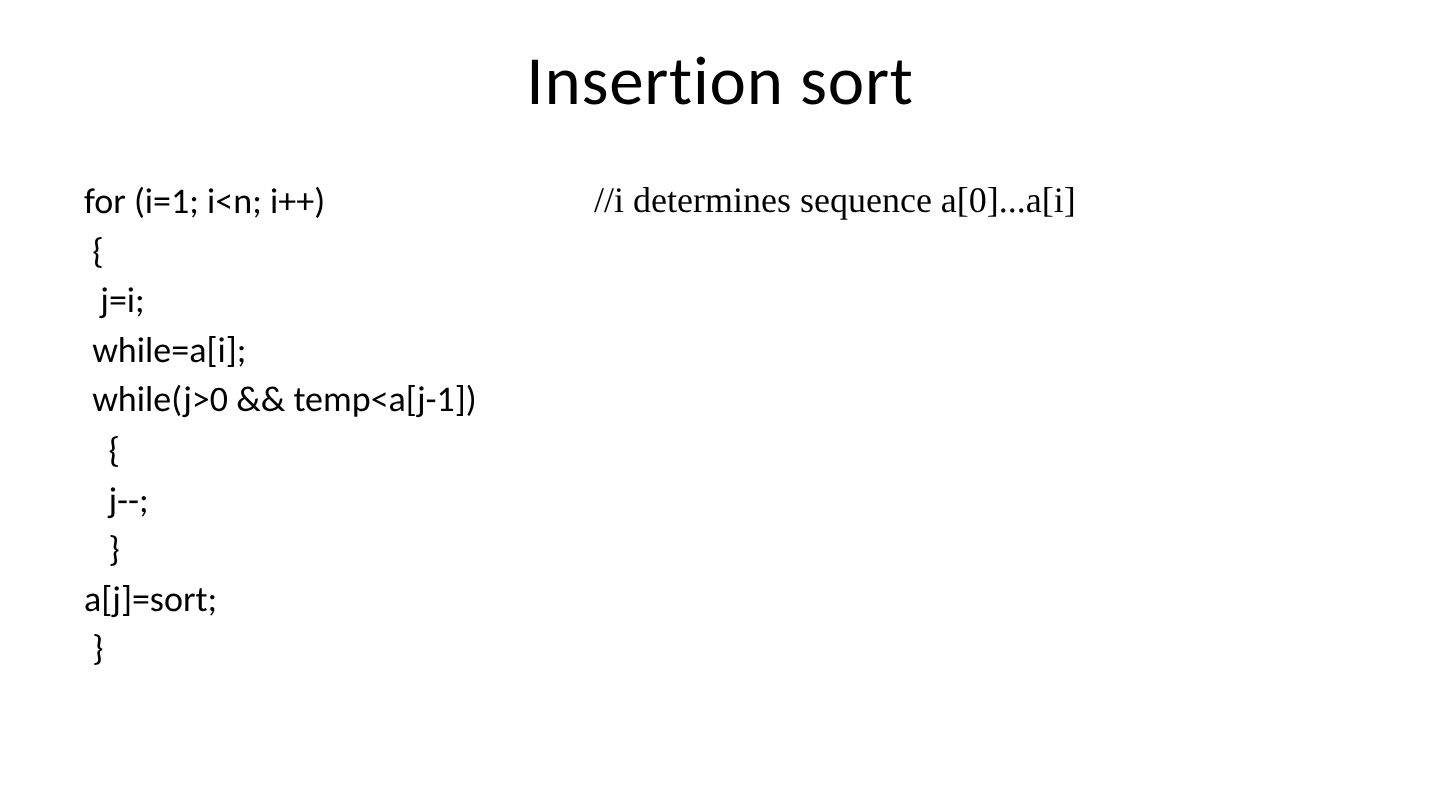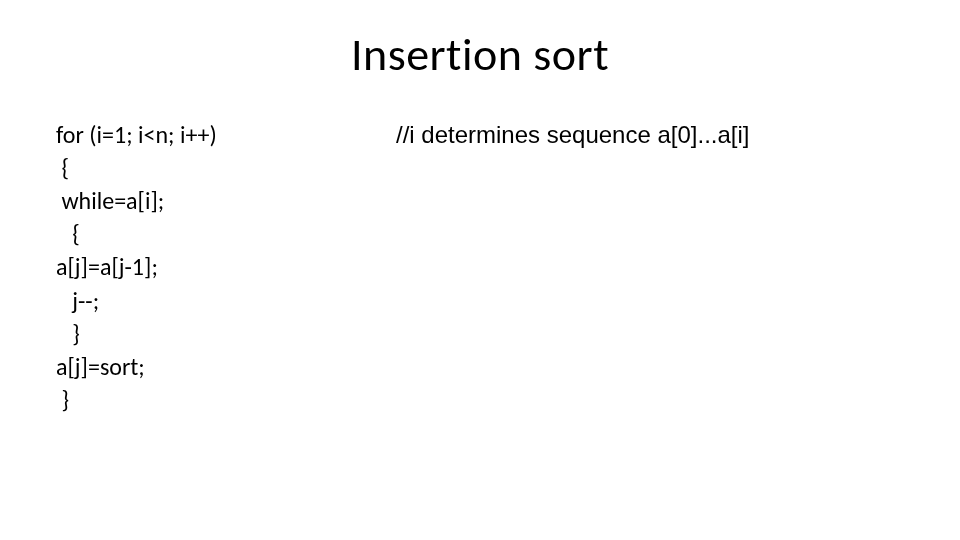--- a/index.html
+++ b/index.html
@@ -38,49 +38,56 @@
     font-family: Calibri, "Segoe UI", Arial, sans-serif;
   }
   .row {
     display: flex;
   }
   .code-col {
     width: 340px;
     white-space: pre;
   }
   .comment-col {
-    font-family: Liberation Sans, sans-serif;
+    font-family: Liberation Serif, serif;
     font-size: 24px;
   }
 </style>
 </head>
 <body>
 
 <div class="slide">
   <div class="title">Insertion sort</div>
 
   <div class="body">
     <div class="row">
       <div class="code-col">for (i=1; i&lt;n; i++)</div>
       <div class="comment-col">//i determines sequence a[0]...a[i]</div>
     </div>
     <div class="row">
       <div class="code-col"> {</div>
       <div class="comment-col"></div>
     </div>
     <div class="row">
+      <div class="code-col">  j=i;</div>
+      <div class="comment-col"></div>
+    </div>
+    <div class="row">
       <div class="code-col"> while=a[i];</div>
+      <div class="comment-col"></div>
+    </div>
+    <div class="row">
+      <div class="code-col"> while(j&gt;0 &amp;&amp; temp&lt;a[j-1])</div>
       <div class="comment-col"></div>
     </div>
     <div class="row">
       <div class="code-col">   {</div>
       <div class="comment-col"></div>
     </div>
     <div class="row">
-      <div class="code-col">a[j]=a[j-1];</div>
     </div>
     <div class="row">
       <div class="code-col">   j--;</div>
       <div class="comment-col"></div>
     </div>
     <div class="row">
       <div class="code-col">   }</div>
       <div class="comment-col"></div>
     </div>
     <div class="row">

